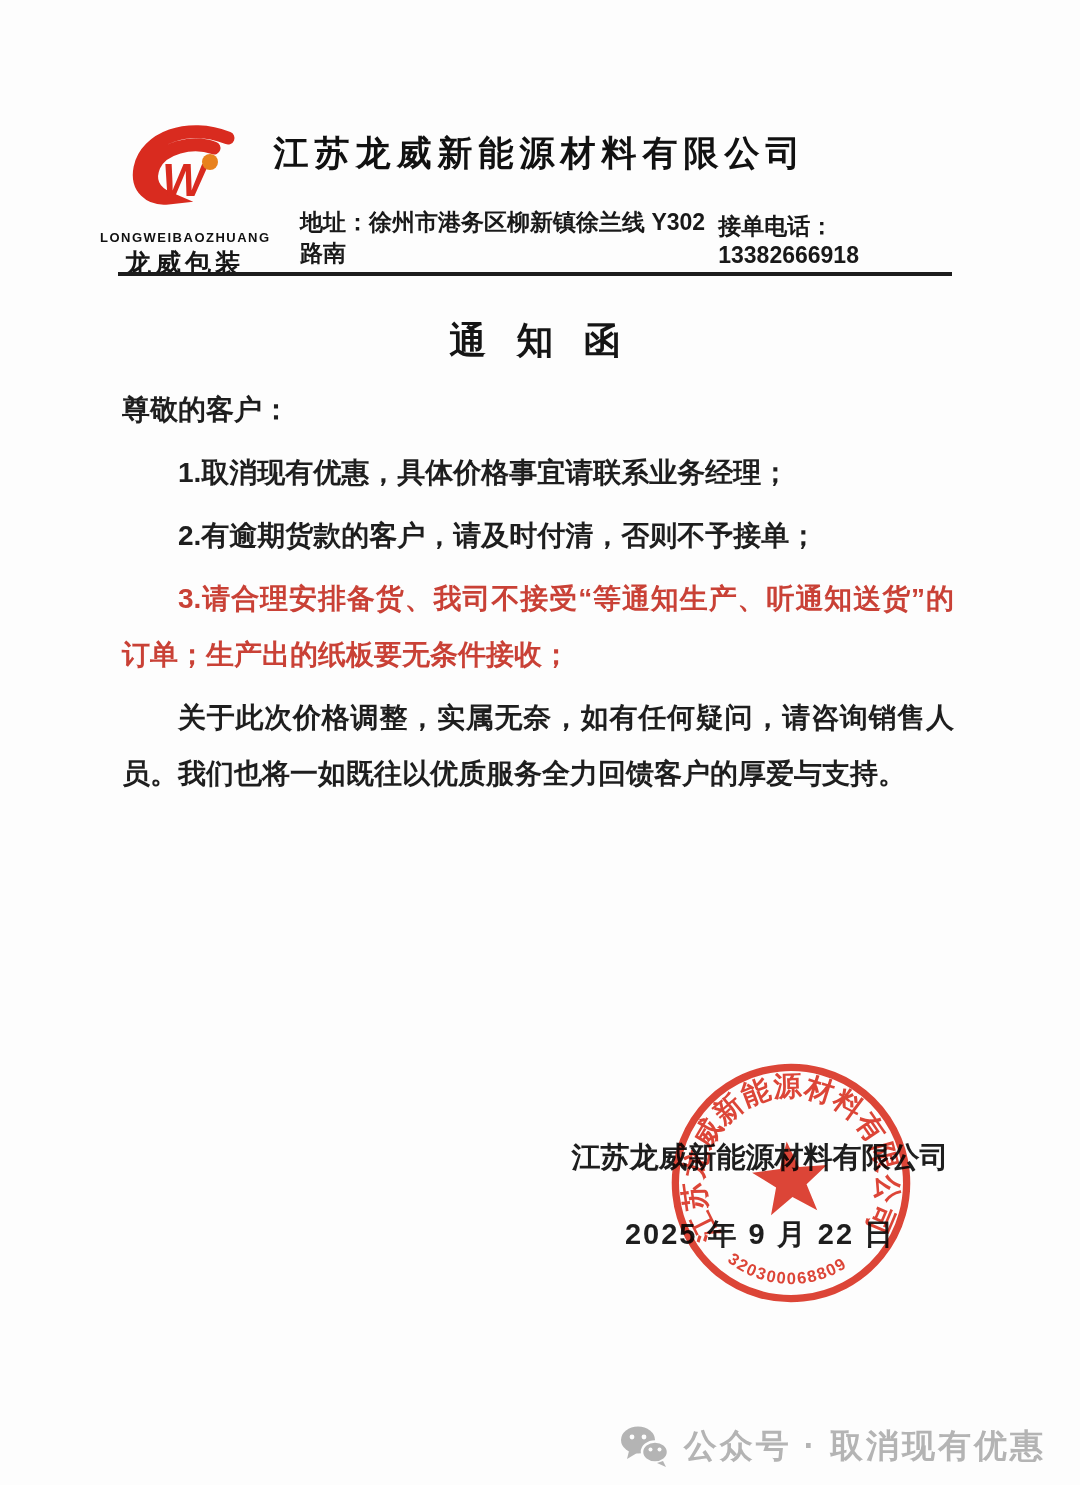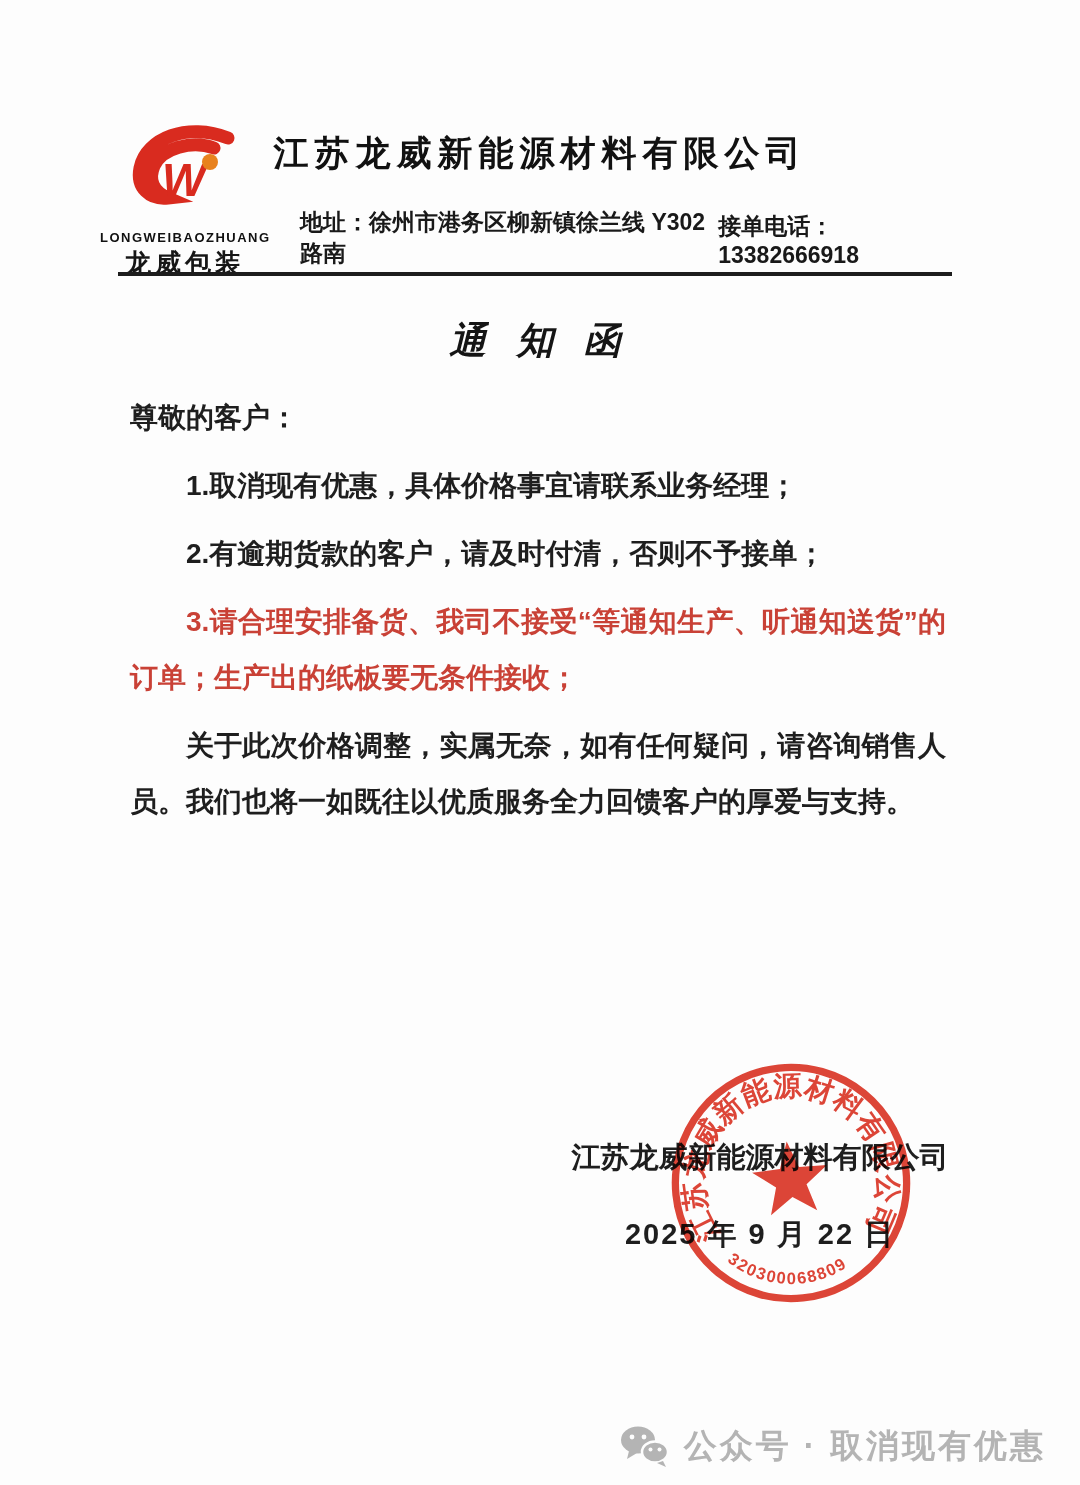--- a/index.html
+++ b/index.html
@@ -25,29 +25,29 @@
     position:absolute;left:300px;right:128px;top:207px;
     display:flex;justify-content:space-between;align-items:flex-end;
     font-size:23px;font-weight:bold;color:#191919;
   }
   .header-divider{
     position:absolute;left:118px;top:272px;width:834px;height:4px;background:#1d1d1d;
   }
   
   .notice-title{
     position:absolute;left:0;top:316px;width:100%;
-    text-align:center;font-size:37px;font-weight:900;letter-spacing:10px;color:#151515;font-style:italic;
+    text-align:center;font-size:37px;font-weight:900;letter-spacing:10px;color:#151515;
   }
   
   .content{
     position:absolute;left:118px;top:378px;width:840px;
     font-size:28px;line-height:56px;font-weight:600;color:#1e1e1e;
     text-align:justify;
   }
-  .content p{margin:12px;}
+  .content p{margin:4px;}
   .content .indent{text-indent:2em;}
   .content .gap{margin-top:7px;}
   .red{color:#c94136;}
   
   .signature{
     position:absolute;left:560px;top:1138px;width:400px;
     text-align:center;font-size:29px;font-weight:600;color:#1e1e1e;
   }
   .signature .sig-date{margin-top:37px;letter-spacing:2px;}
   

